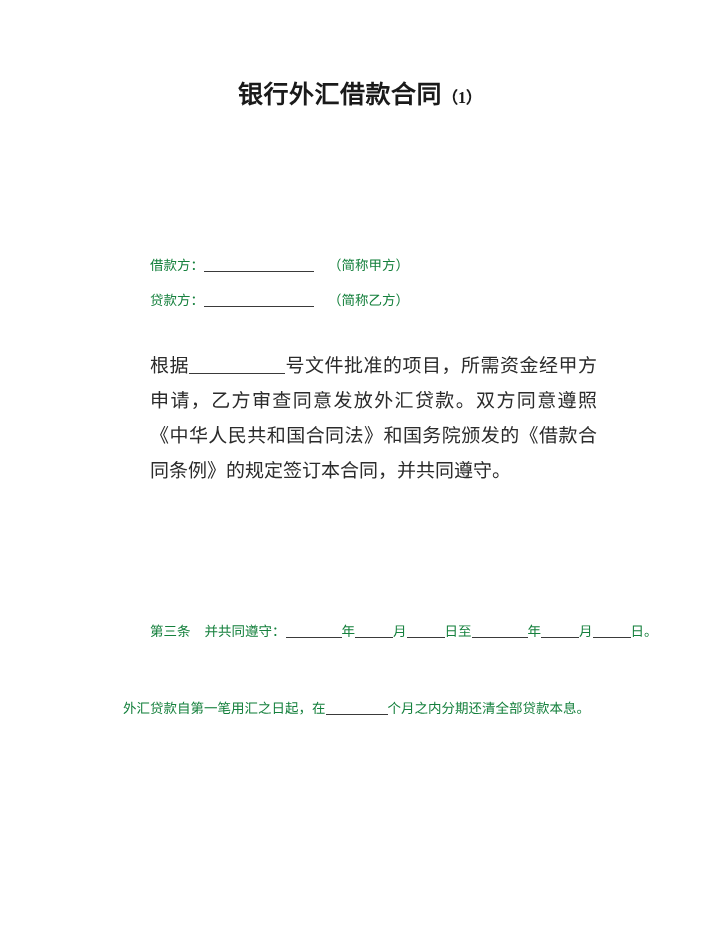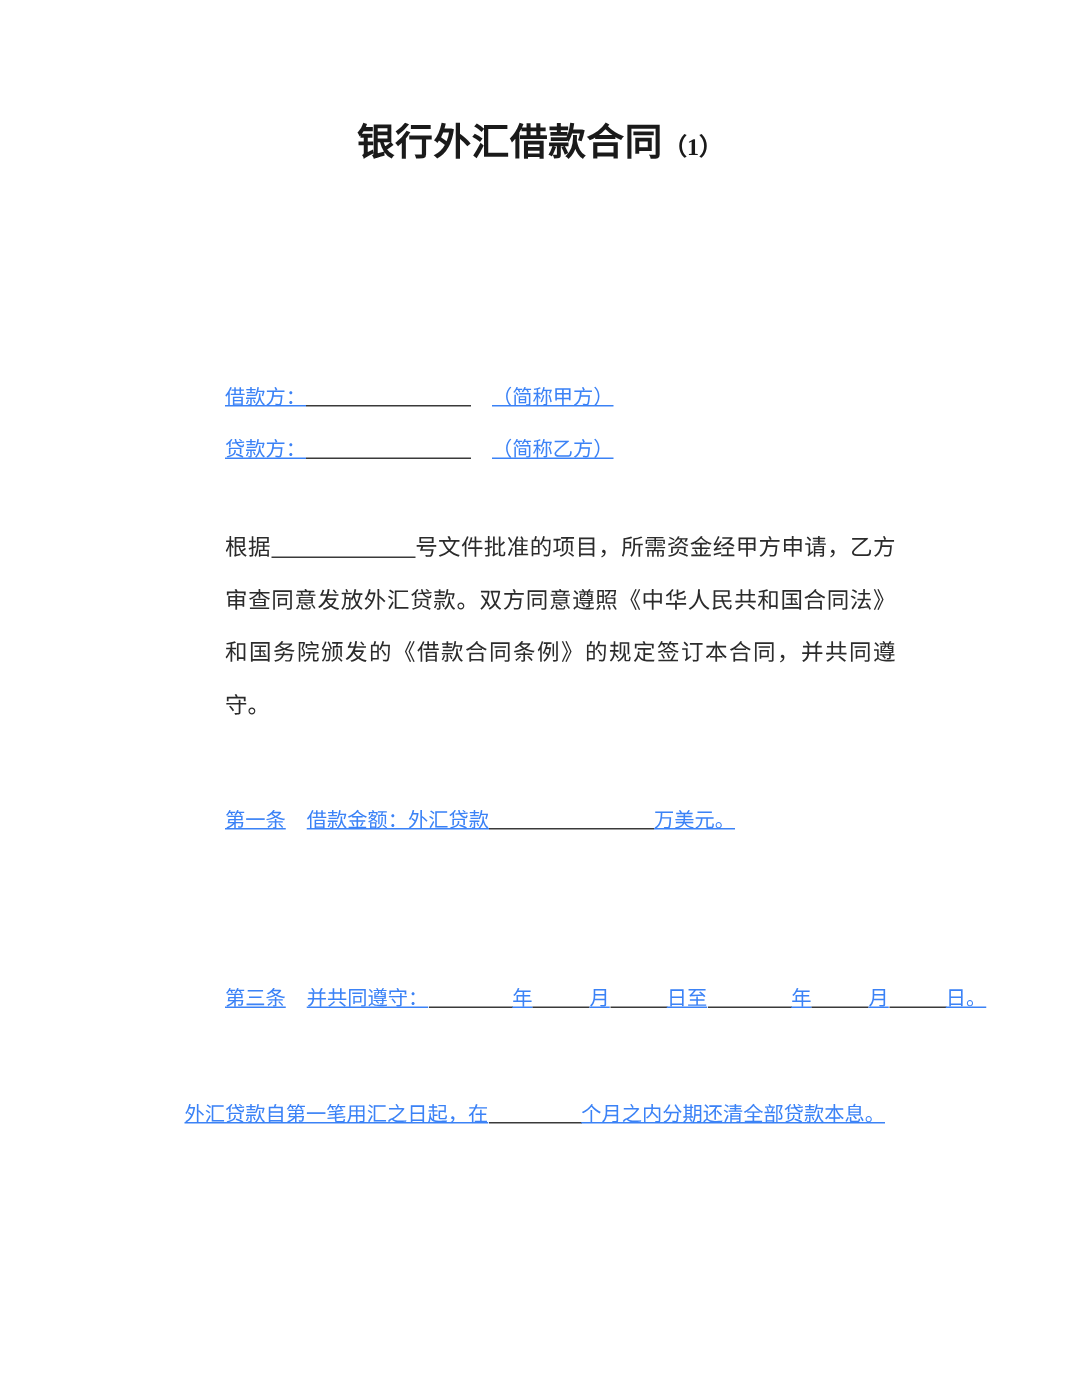--- a/index.html
+++ b/index.html
@@ -50,28 +50,27 @@
     position: absolute;
     left: 123px;
     top: 248px;
     width: 474px;
   }
 
   .line {
     font-family: "DejaVu Sans", "Liberation Sans", sans-serif;
     font-size: 13.5px;
     line-height: 35px;
-    color: #3b82f6;
+    color: #15803d;
     white-space: nowrap;
-    text-decoration: underline;
   }
 
   .para {
     font-family: "DejaVu Sans", "Liberation Sans", sans-serif;
-    font-size: 15px;
+    font-size: 19px;
     line-height: 35px;
     color: #2b2b2b;
     text-align: justify;
     text-justify: inter-character;
   }
 
   .indent { padding-left: 27px; }
   .gap-md { height: 30px; }
   .gap-lg { height: 42px; }
 
@@ -119,23 +118,20 @@
     </div>
 
     <div class="gap-md"></div>
 
     <div class="para indent">
       <span>根据</span><span class="blank w-docno"></span><span>号文件批准的项目，所需资金经甲方申请，乙方审查同意发放外汇贷款。双方同意遵照《中华人民共和国合同法》和国务院颁发的《借款合同条例》的规定签订本合同，并共同遵守。</span>
     </div>
 
     <div class="gap-lg"></div>
 
-    <div class="line indent">
-      <span>第一条</span><span class="sp"></span><span>借款金额：外汇贷款</span><span class="blank w-amount"></span><span>万美元。</span>
-    </div>
 
     <div class="gap-lg"></div>
 
 
     <div class="gap-lg"></div>
 
     <div class="line indent">
       <span>第三条</span><span class="sp"></span><span>并共同遵守：</span><span class="blank w-year"></span><span>年</span><span class="blank w-month"></span><span>月</span><span class="blank w-day"></span><span>日至</span><span class="blank w-year"></span><span>年</span><span class="blank w-month"></span><span>月</span><span class="blank w-day"></span><span>日。</span>
     </div>
 

